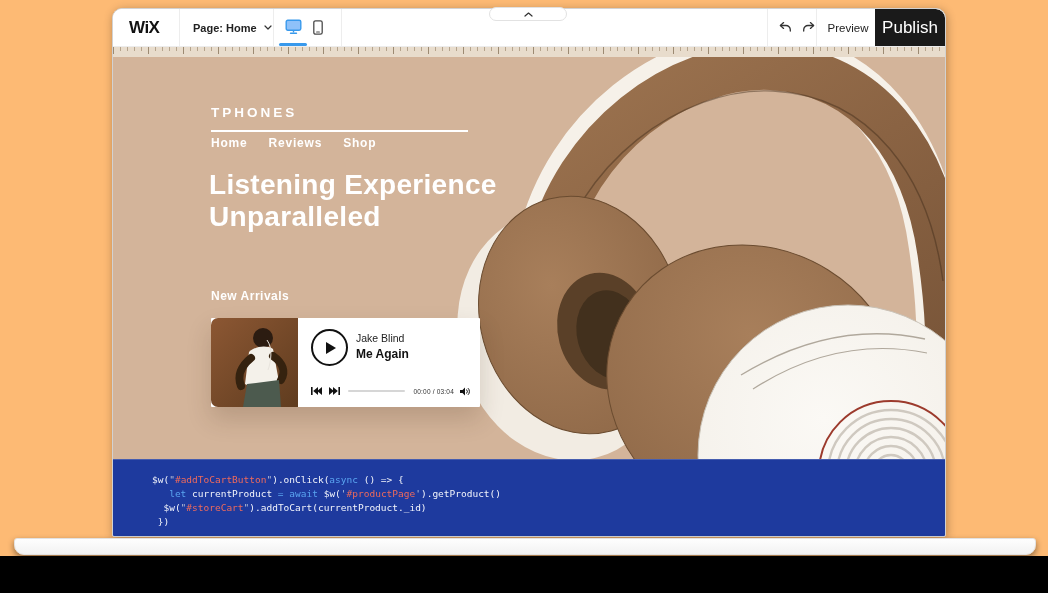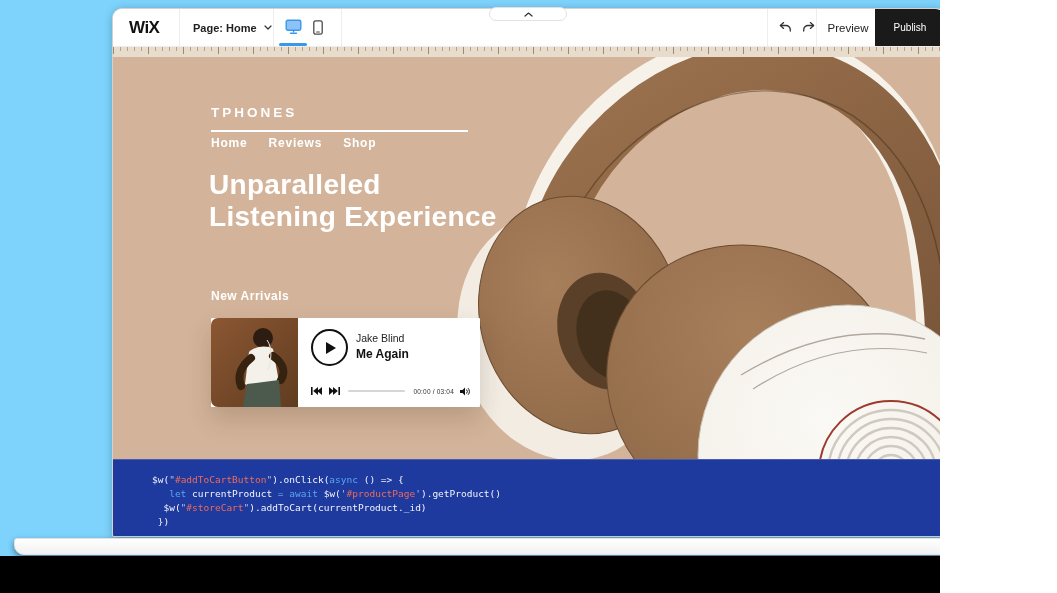--- a/index.html
+++ b/index.html
@@ -1,19 +1,19 @@
 <!DOCTYPE html>
 <html style="--accent-blue: #3899ec; --hero-bg: #d3b49a; --ruler-bg: #e8dccc; --code-bg: #1e3a9e; --publish-bg: #1a1a1a; --code-plain: #f2f4fb; --code-keyword: #5aa4f0; --code-string: #ee6a5c;"><head>
 <meta charset="utf-8">
 <style>
   * { margin:0; padding:0; box-sizing:border-box; }
   html,body { width:100%; height:100%; }
   body { background:#fff; font-family:"Liberation Sans", sans-serif; }
 
-  .stage { position:relative; width:940px; height:593px; background:#7dd3fc; overflow:hidden; }
+  .stage { position:relative; width:1048px; height:593px; background:#fdba74; overflow:hidden; }
 
   
   .black-band { position:absolute; left:0; top:556px; width:1057px; height:37px; background:#000; }
 
   
   .laptop-base {
     position:absolute; left:14px; top:538px; width:1022px; height:17px;
     background:linear-gradient(#fefefe,#f2f2f2);
     border:1px solid #e2e2e2;
     border-radius:3px 3px 10px 10px;
@@ -51,21 +51,21 @@
   .view-underline { position:absolute; left:166px; bottom:0; width:28px; height:3px; background:var(--accent-blue,#3899ec); border-radius:2px; }
   .undo, .redo { position:absolute; top:11px; cursor:pointer; }
   .preview-btn {
     position:absolute; left:706px; top:0; height:100%; width:58px;
     display:flex; align-items:center; justify-content:center;
     font-size:11.5px; color:#222; background:#fff; border:none; cursor:pointer;
   }
   .publish-btn {
     position:absolute; right:0; top:0; height:100%; width:70px;
     display:flex; align-items:center; justify-content:center;
-    font-size:10px; color:#fff; background:var(--publish-bg,#1a1a1a);
+    font-size:17px; color:#fff; background:var(--publish-bg,#1a1a1a);
     border:none; border-radius:0 9px 0 0; cursor:pointer;
   }
 
   
   .ruler {
     position:absolute; left:0; top:38px; width:100%; height:10px;
     background-color:var(--ruler-bg,#e8dccc);
     background-image:
       linear-gradient(90deg,#9c8a72 0 1px,transparent 1px),
       linear-gradient(90deg,#b5a48d 0 1px,transparent 1px);
@@ -251,22 +251,22 @@
       <div class="brand">TPHONES</div>
       <div class="brand-rule"></div>
 
       <nav class="site-nav">
         <span>Home</span>
         <span>Reviews</span>
         <span>Shop</span>
       </nav>
 
       <div class="hero-title">
+        <div>Listening Experience</div>
         <div>Unparalleled</div>
-        <div>Listening Experience</div>
       </div>
 
       <div class="section-label">New Arrivals</div>
 
       <div class="player-card">
         <div class="player-cover">
           <svg width="87" height="89" viewBox="0 0 87 89">
             <defs>
               <linearGradient id="coverBg" x1="0" y1="0" x2="1" y2="1">
                 <stop offset="0" stop-color="#8c5733"></stop>

